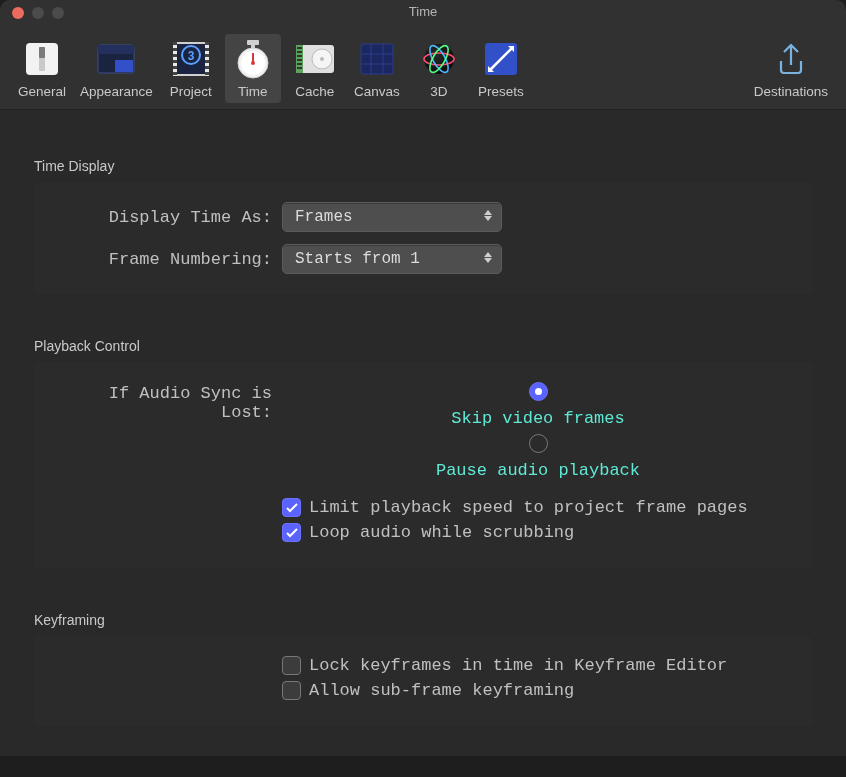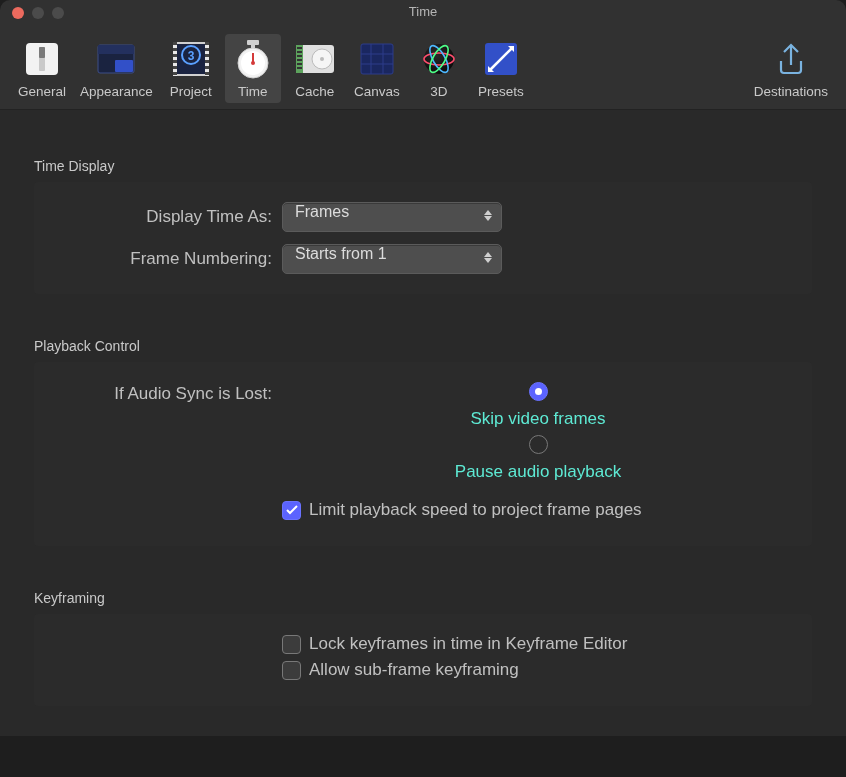--- a/index.html
+++ b/index.html
@@ -68,21 +68,21 @@
   }
   .tb-label { font-size: 13.5px; color: #c9c9c9; }
   .spacer { flex: 1; }
 
   
   .body { padding: 30px 34px 30px 34px; background: #292929; }
   .section-title {
     font-size: 14px; color: #c9c9c9;
     margin: 18px 0 8px;
   }
-  .section { background: #2b2b2b; border-radius: 4px; padding: 14px 0 14px; }
+  .section { background: #2b2b2b; border-radius: 4px; padding: 14px 0 14px; font-family: Liberation Mono, monospace; }
   .row {
     display: flex;
     align-items: center;
     padding: 6px 18px;
     gap: 10px;
   }
   .row .lbl {
     width: 220px;
     text-align: right;
     font-size: 17px;
@@ -93,21 +93,21 @@
   
   .select {
     background: #4e4e4e;
     color: #dcdcdc;
     border: 1px solid #5b5b5b;
     border-radius: 5px;
     height: 30px;
     width: 220px;
     padding: 0 14px 0 12px;
     position: relative;
-    display: flex; 
+    display: flex; align-items: center;
     font-size: 16px;
     box-shadow: 0 1px 0 #3a3a3a inset;
   }
   .select .chev {
     position: absolute; right: 8px; top: 7px;
     width: 10px;
     display: flex; flex-direction: column; gap: 1px;
     align-items: center;
     color: #cfcfcf;
   }
@@ -347,20 +347,28 @@
         </div>
         <div class="gap12"></div>
         <div class="check-line">
           <span class="check checked">
             <svg width="12" height="10">
                 <polyline points="1,5 4,8 11,1" fill="none" stroke="#fff" stroke-width="2"></polyline>
               </svg>
           </span>
           <span>Limit playback speed to project frame pages</span>
         </div>
+        <div class="check-line">
+          <span class="check checked">
+            <svg width="12" height="10">
+                <polyline points="1,5 4,8 11,1" fill="none" stroke="#fff" stroke-width="2"></polyline>
+              </svg>
+          </span>
+          <span>Loop audio while scrubbing</span>
+        </div>
       </div>
     </div>
   </div>
 
   <div class="gap24"></div>
 
   <div class="section-title">Keyframing</div>
   <div class="section">
     <div class="row">
       <div class="lbl"></div>

